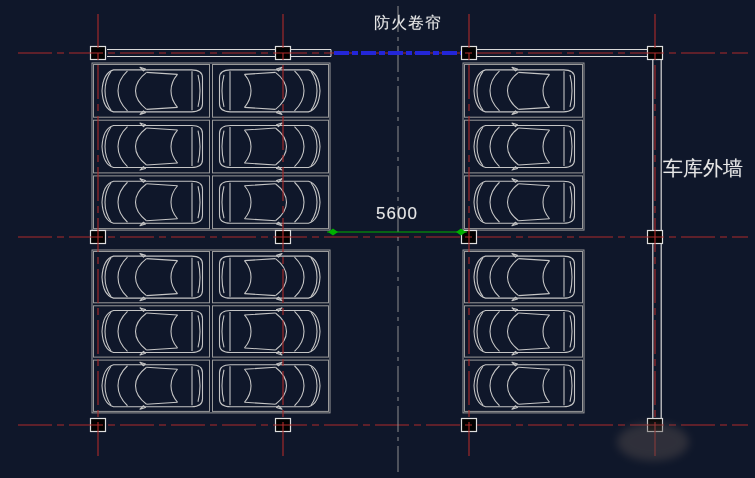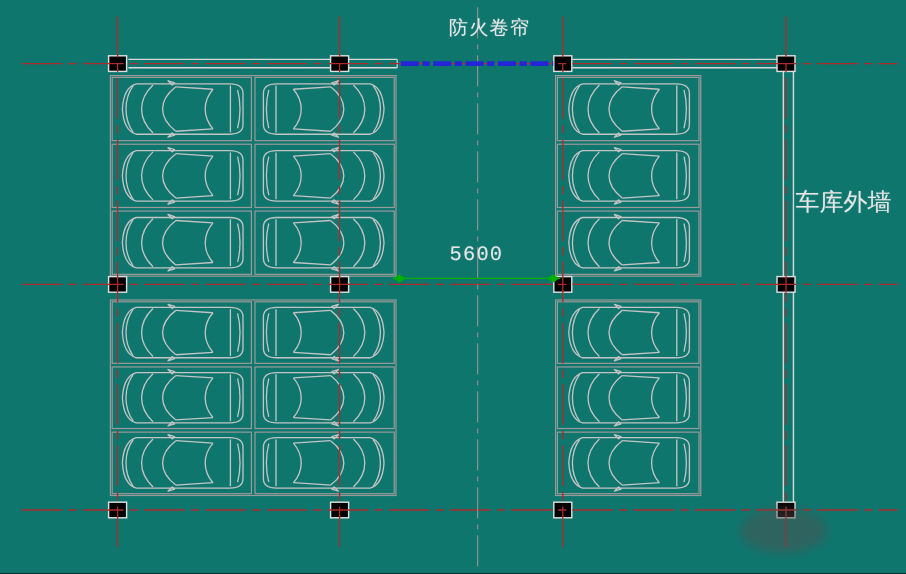--- a/index.html
+++ b/index.html
@@ -1,38 +1,38 @@
 <!DOCTYPE html>
 <html style="--c-axis: #ae2b2b; --c-wall: #d8d8d8; --c-stall: #9a9a9a; --c-car: #c4c4c4; --c-marker: #dedede; --c-shutter: #2326d8; --c-dim: #00b000; --c-centerline: #8e8e8e; --c-text: #e6e6e6;"><head>
 <meta charset="utf-8">
 <style>
   html,body{margin:0;padding:0;background:#000;}
   .stage{
-    position:relative;width:755px;height:478px;background:#0f766e;overflow:hidden;
+    position:relative;width:755px;height:478px;background:#0f172a;overflow:hidden;
     font-family:"Liberation Sans", sans-serif;
   }
   .stage svg{position:absolute;left:0;top:0;}
   
   .stall{fill:none;stroke:var(--c-stall,#9a9a9a);stroke-width:1;}
   #car-proto path{fill:none;stroke:var(--c-car,#c4c4c4);stroke-width:1.1;stroke-linejoin:round;}
   .wall{stroke:var(--c-wall,#d8d8d8);stroke-width:1.2;}
   .wallcap{fill:none;stroke:var(--c-wall,#d8d8d8);stroke-width:1;}
   .marker{fill:#000;stroke:var(--c-marker,#dedede);stroke-width:1.2;}
   .axis{stroke:var(--c-axis,#ae2b2b);stroke-width:1.1;stroke-dasharray:34 5 7 5;fill:none;}
   .centerline{stroke:var(--c-centerline,#8e8e8e);stroke-width:1;stroke-dasharray:26 5 4 5;}
   .shutter{stroke:var(--c-shutter,#2326d8);stroke-width:4;stroke-dasharray:15 3 6 3;}
   .dim{stroke:var(--c-dim,#00b000);stroke-width:1.2;}
   .dim-end{fill:var(--c-dim,#00b000);stroke:none;}
   .watermark{fill:#564e4e;opacity:.45;filter:blur(4px);}
   .lbl{
     position:absolute;color:var(--c-text,#e6e6e6);white-space:nowrap;
     text-shadow:0 0 1px rgba(255,255,255,.35);
   }
   .lbl-shutter{left:374px;top:13px;font-size:16px;letter-spacing:1px;}
-  .lbl-dim{left:333px;top:204px;width:128px;text-align:center;font-size:17px;letter-spacing:1px;font-family:Liberation Mono, monospace;}
+  .lbl-dim{left:333px;top:204px;width:128px;text-align:center;font-size:17px;letter-spacing:1px;}
   .lbl-wall{left:663px;top:155px;font-size:20px;}
 </style>
 </head>
 <body>
 
 <div class="stage">
   <svg id="cad" width="755" height="478" viewBox="0 0 755 478">
     <defs>
       <g id="car-proto">
 

